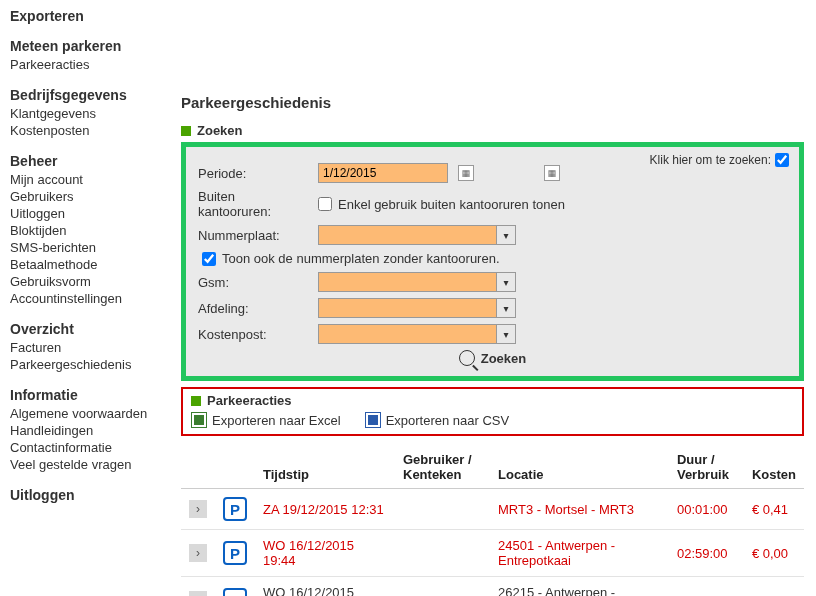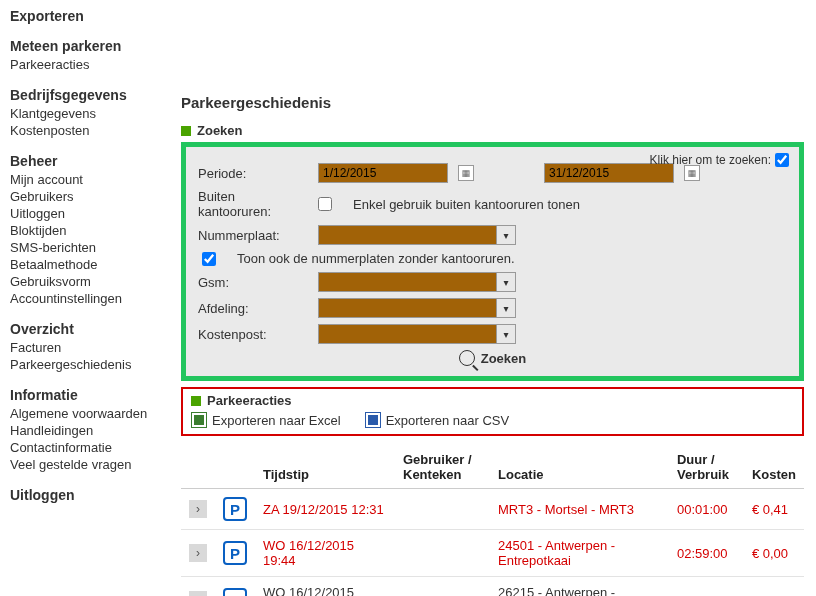--- a/index.html
+++ b/index.html
@@ -11,26 +11,26 @@
   .sidebar .nav-item { color: #333; padding: 1px 0; cursor: pointer; font-size: 13px; }
   .main { flex: 1; padding: 10px 12px 10px 6px; }
   .page-title { font-weight: bold; font-size: 15px; margin: 84px 0 12px 0; color: #333;}
   .section-head { display:flex; align-items:center; gap:6px; margin-bottom:4px; font-weight:bold; color:#333; font-size:13px;}
   .section-head .sq { width:10px; height:10px; background:#4aa300; display:inline-block;}
   .search-panel { background:#eaeaea; padding: 10px 12px; border:5px solid #22c55e; position:relative;}
   .click-hint { position:absolute; top:6px; right:10px; font-size:12px; color:#333; display:flex; align-items:center; gap:4px;}
   .click-hint input { width:14px; height:14px;}
   .form-row { display:flex; align-items:center; margin: 6px 0; gap:10px;}
   .form-row .label { width: 110px; color:#333; font-size:13px;}
-  .date-input, .text-input { border:1px solid #999; height:20px; width:130px; padding:1px 4px; font-size:12px; background:#a16207;}
+  .date-input, .text-input { border:1px solid #999; height:20px; width:130px; padding:1px 4px; font-size:12px; background:#fdba74;}
   .cal-icon { width:16px; height:16px; display:inline-flex; align-items:center; justify-content:center; border:1px solid #999; background:#fff; font-size:9px; color:#666; cursor:pointer;}
   .combo { display:flex; }
   .combo .text-input { width: 178px; border-right:none;}
   .combo .dd { width:20px; height:20px; border:1px solid #999; background:#e8e8e8; display:flex; align-items:center; justify-content:center; font-size:10px; cursor:pointer;}
-  .chk-row { display:flex; align-items:center; gap:21px; margin:6px 0 6px 0;}
+  .chk-row { display:flex; align-items:center; gap:6px; margin:6px 0 6px 0;}
   .chk-row input { width:14px; height:14px;}
   .chk-row label { font-size:13px; }
   .search-btn-row { display:flex; justify-content:center; margin-top:6px;}
   .search-btn { display:flex; align-items:center; gap:6px; cursor:pointer; font-weight:bold; font-size:13px;}
   .mag { width:16px; height:16px; border:1.5px solid #333; border-radius:50%; position:relative;}
   .mag::after { content:""; position:absolute; width:7px; height:1.5px; background:#333; transform:rotate(45deg); bottom:-3px; right:-5px;}
   .highlight-box { border:2px solid #d40000; padding:4px 8px 6px 8px; margin-top:6px;}
   .export-row { display:flex; gap:24px; align-items:center; margin-top:4px;}
   .export-link { display:flex; align-items:center; gap:5px; cursor:pointer; color:#333; font-size:13px;}
   .xls-icon, .csv-icon { width:16px; height:16px; display:inline-block; position:relative;}
@@ -105,21 +105,20 @@
       <div class="click-hint">
         <span>Klik hier om te zoeken:</span>
         <input type="checkbox" checked="" style="">
       </div>
 
       <div class="form-row">
         <span class="label">Periode:</span>
         <input class="date-input" value="1/12/2015" style="">
         <span class="cal-icon">▦</span>
         <span style="width:50px"></span>
-        <input class="date-input" value="31/12/2015" style="">
         <span class="cal-icon">▦</span>
       </div>
 
       <div class="form-row">
         <span class="label">Buiten kantooruren:</span>
         <div class="chk-row" style="margin:0;">
           <input type="checkbox" style="">
           <label>Enkel gebruik buiten kantooruren tonen</label>
         </div>
       </div>

